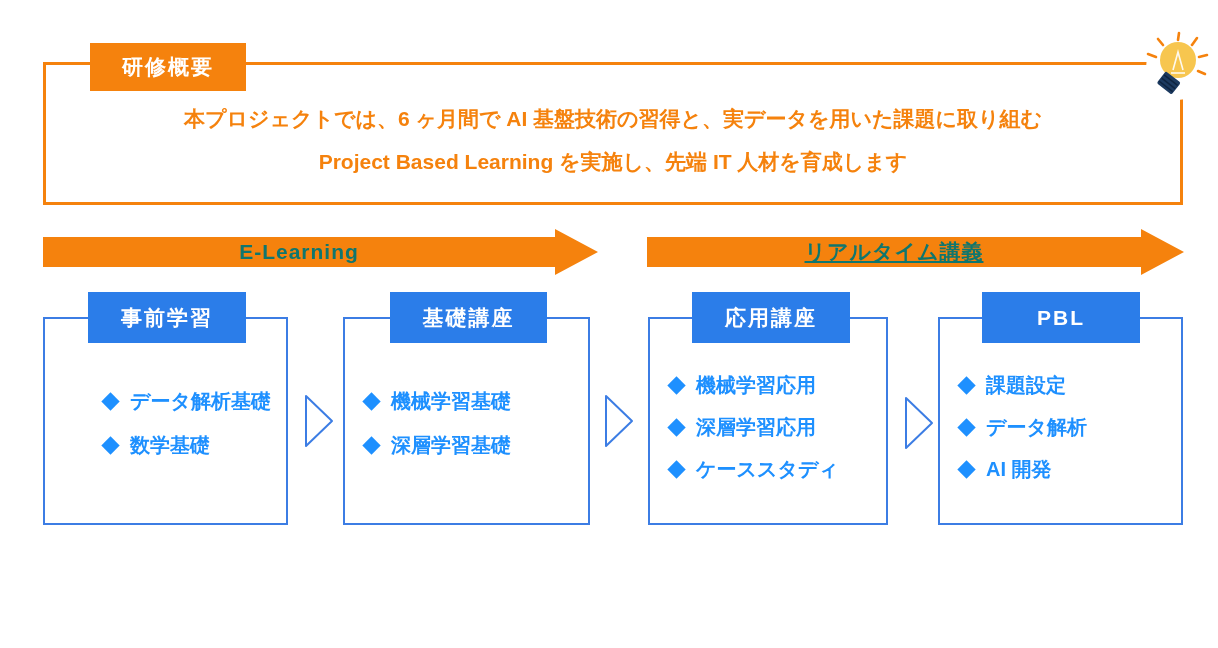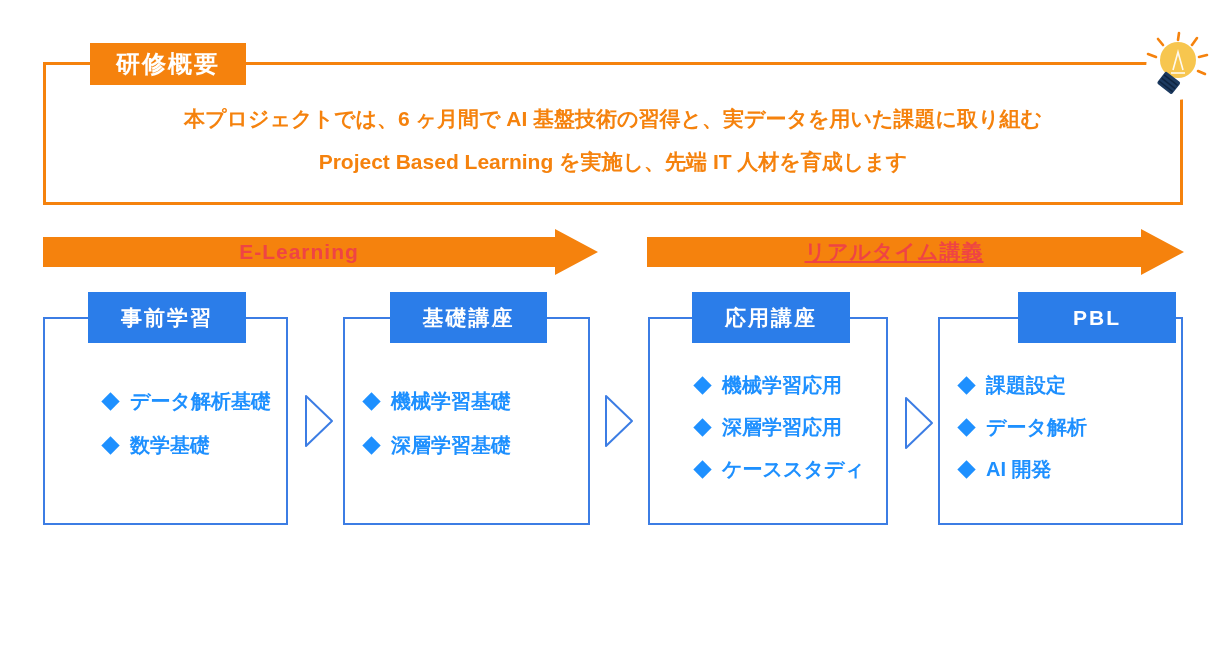--- a/index.html
+++ b/index.html
@@ -2,53 +2,53 @@
 <html style="--orange: #F5820D; --header-blue: #2B7DE9; --item-blue: #1E90FF; --box-border-blue: #3C7DE4; --bulb-yellow: #F7C64F; --bulb-base-navy: #1C3A60;"><head>
 <meta charset="utf-8">
 <style>
   html,body{margin:0;padding:0;background:#ffffff;}
   body{font-family:"Liberation Sans","DejaVu Sans",sans-serif;}
   .stage{position:relative;width:1218px;height:648px;background:#fff;overflow:hidden;}
 
   
   .overview-box{position:absolute;left:43px;top:62px;width:1140px;height:143px;
     border:3px solid var(--orange);box-sizing:border-box;background:#fff;z-index:1;}
-  .overview-label{position:absolute;left:90px;top:43px;width:156px;height:42px;
-    background:var(--orange);color:#fff;font-weight:bold;font-size:24px;
+  .overview-label{position:absolute;left:90px;top:43px;width:156px;height:48px;
+    background:var(--orange);color:#fff;font-weight:bold;font-size:21px;
     display:flex;align-items:center;justify-content:center;letter-spacing:2px;z-index:3;}
   .overview-text{position:absolute;left:43px;top:97px;width:1140px;text-align:center;
     color:var(--orange);font-weight:bold;font-size:21px;line-height:43px;z-index:2;}
 
   
   .bulb-wrap{position:absolute;left:1138px;top:28px;width:78px;height:76px;z-index:4;}
 
   
   .banner-svg{position:absolute;top:229px;height:46px;z-index:1;}
   .banner-svg.b1{left:43px;width:555px;}
   .banner-svg.b2{left:647px;width:537px;}
   .banner-label{position:absolute;top:237px;height:44px;line-height:30px;text-align:center;
-    color:#ef4444;font-weight:bold;font-size:21px;z-index:2;letter-spacing:1px;}
+    color:#0f766e;font-weight:bold;font-size:21px;z-index:2;letter-spacing:1px;}
   .banner-label.b1{left:43px;width:512px;}
   .banner-label.b2{left:647px;width:494px;text-decoration:underline;}
   .banner-poly{fill:var(--orange);}
 
   
   .box{position:absolute;top:317px;height:208px;border:2px solid var(--box-border-blue);
     box-sizing:border-box;background:#fff;z-index:1;}
   .box.c1{left:43px;width:245px;padding-left:39px;}
   .box.c2{left:343px;width:247px;}
-  .box.c3{left:648px;width:240px;padding-left:26px;}
+  .box.c3{left:648px;width:240px;}
   .box.c4{left:938px;width:245px;}
   .hdr{position:absolute;top:292px;height:51px;background:var(--header-blue);color:#ffffff;
     font-weight:bold;font-size:21px;display:flex;align-items:center;justify-content:center;
     letter-spacing:2px;z-index:2;}
   .hdr.c1{left:88px;width:158px;}
   .hdr.c2{left:390px;width:157px;}
   .hdr.c3{left:692px;width:158px;}
-  .hdr.c4{left:982px;width:158px;margin-left:36px;}
+  .hdr.c4{left:982px;width:158px;}
   .items{padding-top:60px;}
   .items.three{padding-top:45px;}
   .item{display:flex;align-items:center;height:44px;padding-left:20px;
     color:var(--item-blue);font-weight:bold;font-size:20px;}
   .items.three .item{height:42px;}
   .bullet{width:13px;height:13px;background:var(--item-blue);transform:rotate(45deg);
     margin-right:13px;flex:none;}
 
   
   .flow-arrow{position:absolute;width:32px;height:56px;z-index:1;}

